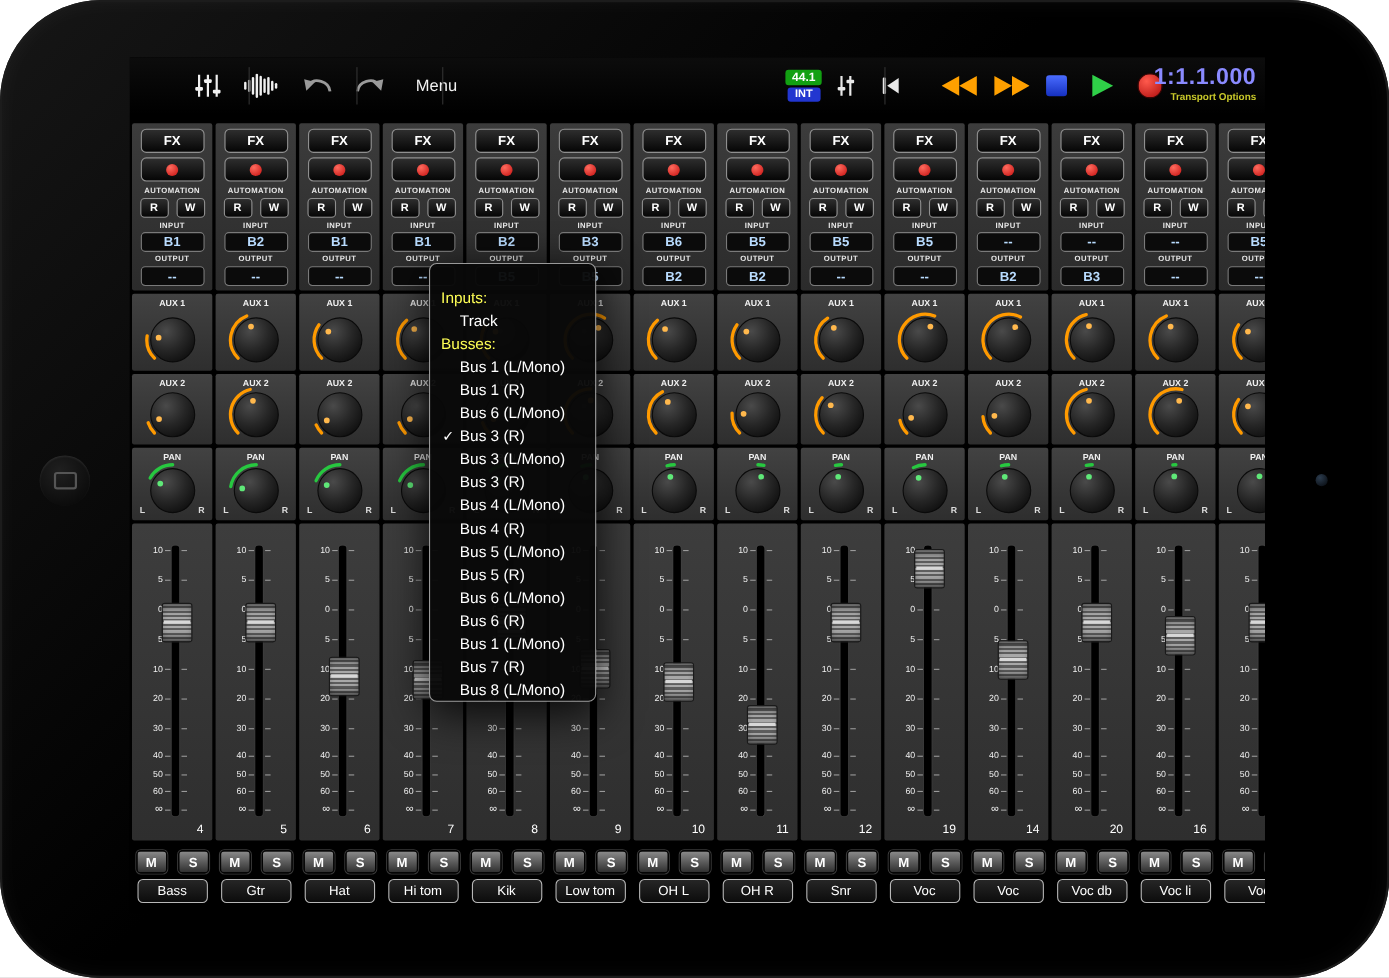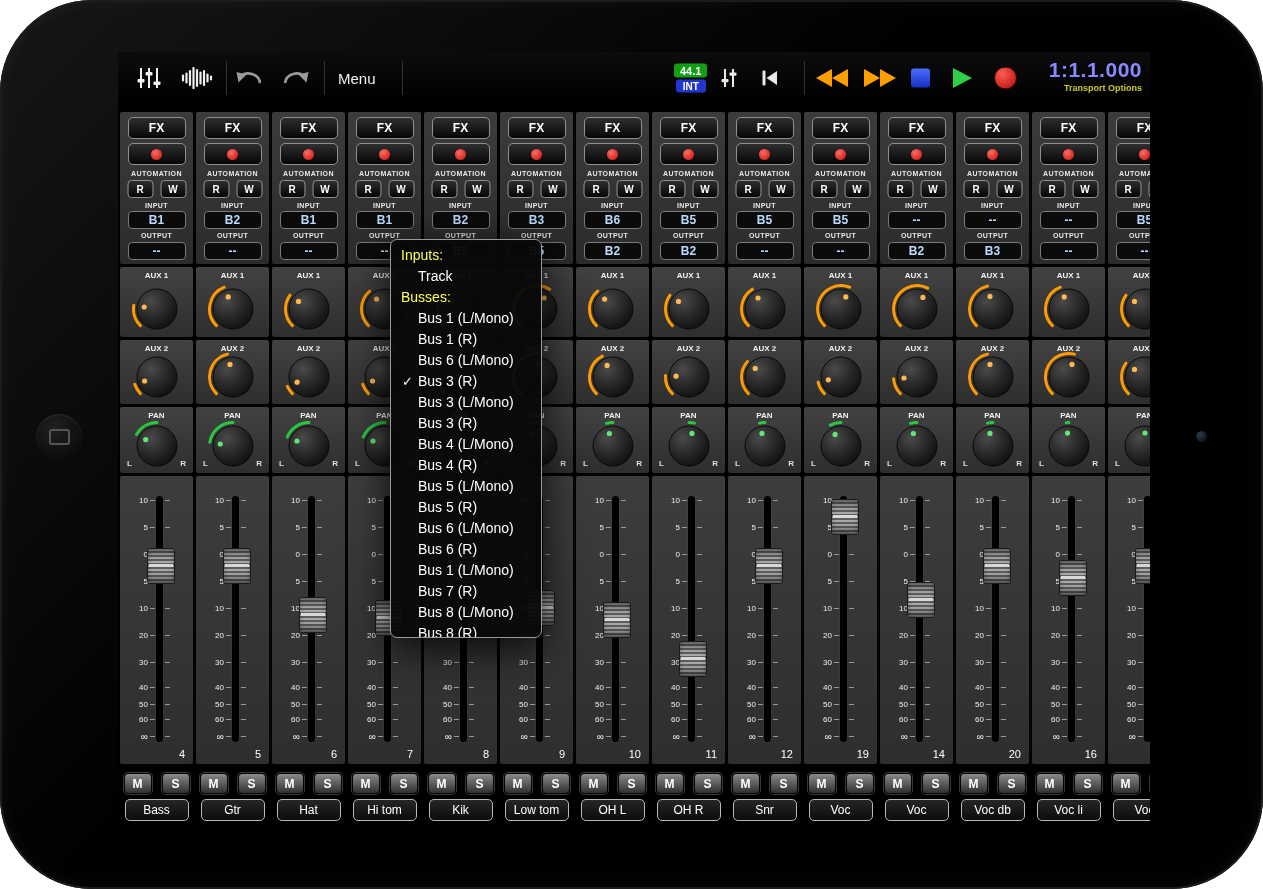--- a/index.html
+++ b/index.html
@@ -5,21 +5,21 @@
   html,body{margin:0;padding:0;}
   body{width:1263px;height:889px;background:#fff;overflow:hidden;font-family:"Liberation Sans",sans-serif;}
   .device{position:relative;width:1263px;height:889px;background:linear-gradient(135deg,#161616,#000 45%);border-radius:92px;overflow:hidden;box-shadow:inset 0 0 0 2px #1c1c1c, inset 0 0 22px rgba(255,255,255,0.05);}
   .home-button{position:absolute;left:36px;top:414px;width:46px;height:46px;border-radius:50%;background:radial-gradient(circle at 40% 32%,#202020,#050505);box-shadow:inset 0 1px 2px rgba(255,255,255,0.10);}
   .home-square{position:absolute;left:13px;top:15px;width:17px;height:12px;border:2px solid #555;border-radius:3px;}
   .camera{position:absolute;right:56px;top:431px;width:11px;height:11px;border-radius:50%;background:radial-gradient(circle at 35% 30%,#2c3c4e,#04070b);}
   .screen{position:absolute;left:118px;top:52px;width:1032px;height:778px;background:#000;overflow:hidden;}
 
   
   .toolbar{position:absolute;left:0;top:0;right:0;height:52px;background:linear-gradient(#0c0c0c,#000);z-index:10;}
-  .tb{position:absolute;top:50%;transform:translateY(-50%);display:flex;align-items:center;justify-content:center;}
+  .tb{position:absolute;top:50%;transform:translateY(-50%);display:flex;align-items:center;justify-content:center;margin-left:40px;}
   .tb-sep{position:absolute;top:9px;bottom:9px;width:1px;background:#323232;}
   .menu-label{color:#f2f2f2;font-size:15px;}
   .app-title{position:absolute;left:300px;top:0;width:230px;height:52px;display:flex;align-items:center;justify-content:center;color:#f5f5f5;font-size:16px;}
   .badge-stack{display:flex;flex-direction:column;align-items:center;gap:2px;}
   .rate-badge{background:#12a012;color:#fff;font-size:11px;font-weight:bold;padding:1px 6px;border-radius:3px;line-height:12px;}
   .sync-badge{background:#2236d0;color:#fff;font-size:10px;font-weight:bold;padding:1px 7px;border-radius:3px;line-height:11px;}
   .stop-square{width:19px;height:19px;border-radius:3px;background:linear-gradient(#4a6cff,#1530c0);}
   .rec-circle{width:21px;height:21px;border-radius:50%;background:radial-gradient(circle at 35% 30%,#ff5a4d,#ae0d0d);border:1px solid #3a0505;}
   .time-block{position:absolute;right:8px;top:6px;text-align:right;}
   .time-display{color:#8a8aff;font-size:21px;font-weight:bold;letter-spacing:0.5px;line-height:24px;}
@@ -51,21 +51,21 @@
   .tick{position:absolute;width:5px;height:1px;background:#9a9a9a;}
   .track{position:absolute;left:36px;top:20px;width:7px;height:246px;background:#000;border-radius:3px;box-shadow:0 0 1px #666;}
   .cap{position:absolute;left:27px;width:26px;height:34px;border-radius:3px;border:1px solid #1a1a1a;background:repeating-linear-gradient(180deg,#a8a8a8 0 2px,#5e5e5e 2px 4px);box-shadow:inset 0 8px 8px -5px rgba(0,0,0,0.55), inset 0 -8px 8px -5px rgba(0,0,0,0.65);}
   .cap::after{content:"";position:absolute;left:1px;right:1px;top:15px;height:3px;background:#d8d8d8;}
   .ch-num{position:absolute;right:8px;bottom:4px;font-size:11px;color:#fff;}
   .ms-row{display:flex;justify-content:center;gap:10px;margin:3px 0 5px;}
   .ms-btn{width:26px;height:19px;border-radius:4px;background:linear-gradient(180deg,#8a8a8a,#2f2f2f);border:1px solid #050505;box-shadow:0 0 0 1px #3a3a3a;color:#fff;font-weight:bold;font-size:12px;display:flex;align-items:center;justify-content:center;}
   .name-box{margin:0 auto;width:62px;height:20px;border:1px solid #b8b8b8;border-radius:5px;background:linear-gradient(180deg,#262626,#0c0c0c);color:#fff;font-size:12px;display:flex;align-items:center;justify-content:center;white-space:nowrap;overflow:hidden;}
 
   
-  .popup{position:absolute;left:272px;top:187px;width:152px;height:399px;background:rgba(8,8,8,0.96);border:1.5px solid #999;border-radius:7px;box-shadow:0 10px 40px rgba(0,0,0,0.85);overflow:hidden;z-index:50;padding-top:5px;box-sizing:border-box;}
+  .popup{position:absolute;left:272px;top:187px;width:152px;height:399px;background:rgba(8,8,8,0.96);border:1.5px solid #999;border-radius:7px;box-shadow:0 10px 40px rgba(0,0,0,0.85);overflow:hidden;z-index:50;padding-top:20px;box-sizing:border-box;}
   .menu-row{position:relative;height:21px;line-height:21px;font-size:14px;color:#fff;padding-left:27px;white-space:nowrap;}
   .menu-row.header{color:#ffff55;padding-left:10px;}
   .menu-check{position:absolute;left:11px;font-size:13px;color:#fff;}
 </style>
 </head>
 <body>
 
 <svg width="0" height="0" style="position:absolute">
   <defs>
     <radialGradient id="knobGrad" cx="35%" cy="30%" r="80%">

